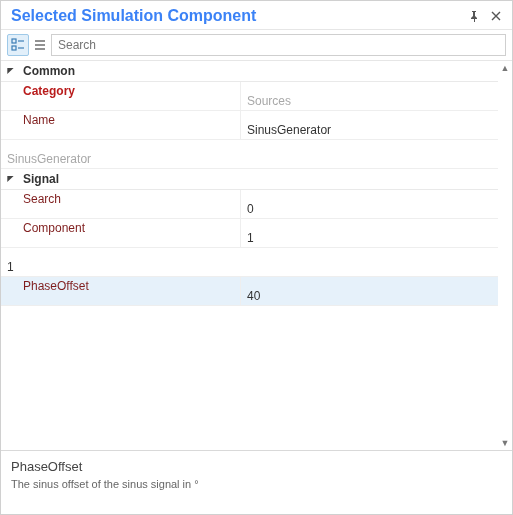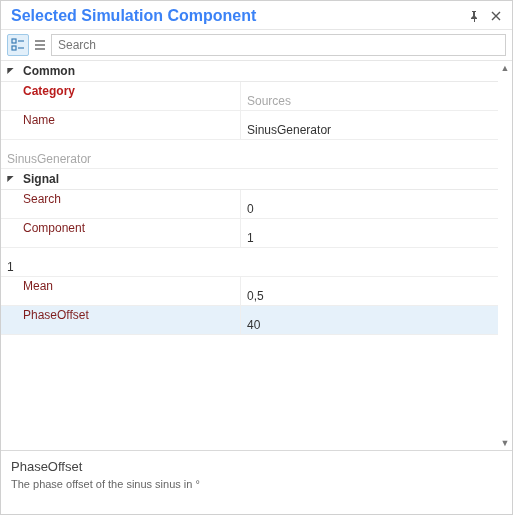--- a/index.html
+++ b/index.html
@@ -200,27 +200,23 @@
         <div class="cell-name">Search</div>
         <div class="cell-val">0</div>
       </div>
       <div class="row">
         <div class="cell-name">Component</div>
         <div class="cell-val">1</div>
       </div>
       <div class="row">
         <div class="cell-val">1</div>
       </div>
-      <div class="row">
-        <div class="cell-name">Mean</div>
-        <div class="cell-val">0,5</div>
-      </div>
       <div class="row selected">
         <div class="cell-name">PhaseOffset</div>
         <div class="cell-val">40</div>
       </div>
     </div>
 </div>
 
 <div class="desc">
   <div class="desc-title">PhaseOffset</div>
-  <div class="desc-text">The phase offset of the sinus sinus in °</div>
+  <div class="desc-text">The sinus offset of the sinus signal in °</div>
 </div>
 
 </body></html>

